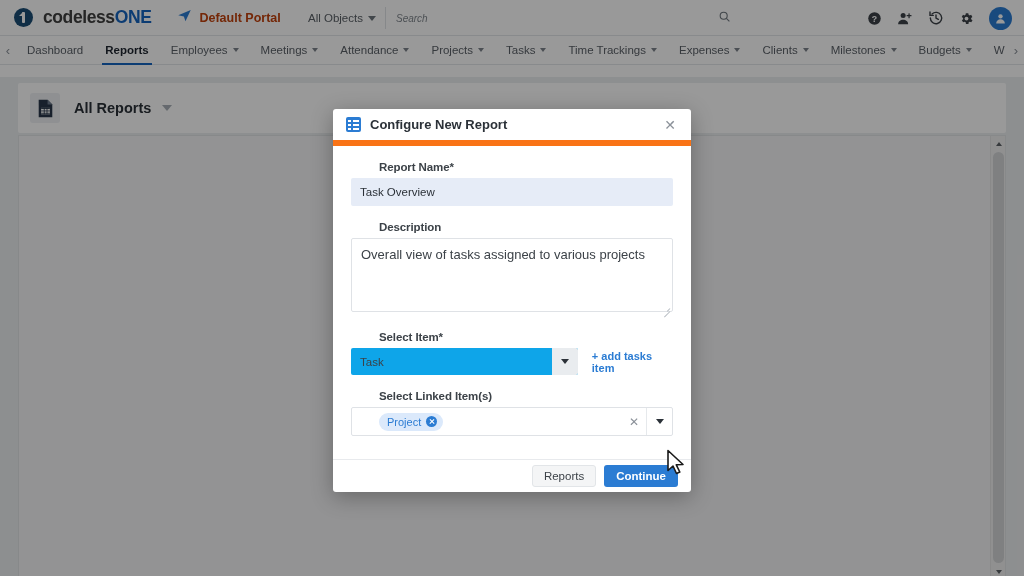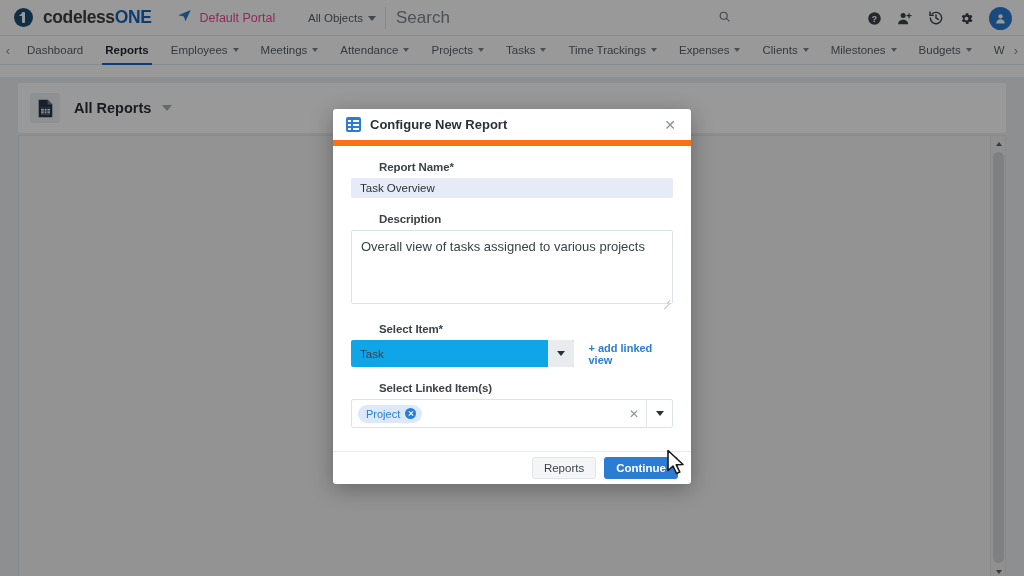--- a/index.html
+++ b/index.html
@@ -45,21 +45,21 @@
   .logo-mark::after {
     content: ""; position: absolute; left: 5px; top: 4px;
     width: 4px; height: 4px; background: #ffffff;
     clip-path: polygon(100% 0, 100% 100%, 0 100%);
   }
   .logo-text { font-size: 17.5px; font-weight: bold; letter-spacing: -0.4px; }
   .logo-text .dark { color: #404040; margin-left: 8px; }
   .logo-text .blue { color: #1565c0; }
 
   .portal-wrap { display: flex; align-items: center; margin-left: 26px; gap: 7px; }
-  .portal-label { font-size: 12.5px; font-weight: normal; color: #ec4899; }
+  .portal-label { font-size: 12.5px; font-weight: bold; color: #c2410c; }
 
   #search-group {
     position: absolute; left: 300px; top: 7px;
     width: 440px; height: 22px;
     display: flex; align-items: center;
   }
   #all-objects-btn {
     display: flex; align-items: center; gap: 5px;
     font-size: 11.5px; color: #5a6066;
     padding: 0 9px 0 8px; height: 22px;
@@ -70,21 +70,21 @@
     border-left: 4px solid transparent; border-right: 4px solid transparent;
     border-top: 5px solid #6d757c;
   }
   #search-box {
     flex: 1; height: 22px; display: flex; align-items: center;
     justify-content: space-between; padding: 0 9px 0 10px;
   }
   #search-input {
     border: 0; outline: 0; background: transparent;
     font-family: "Liberation Sans", sans-serif;
-    font-size: 17px; color: #5a6066; width: 260px;
+    font-size: 10px; color: #5a6066; width: 260px; font-style: italic;
   }
   #search-input::placeholder { color: #80878e; }
 
   #header-icons {
     position: absolute; right: 12px; top: 0; height: 36px;
     display: flex; align-items: center; gap: 15px;
   }
   .hicon { color: #3c4248; display: flex; align-items: center; }
   #avatar {
     width: 23px; height: 23px; border-radius: 50%;
@@ -194,21 +194,21 @@
   }
   #modal-body { padding: 15px 18px 8px 18px; }
 
   .field-label {
     font-size: 11.5px; color: #3c4248; font-weight: bold;
     margin-bottom: 5px; letter-spacing: -0.1px; margin-left: 28px;
   }
   .field-block { margin-bottom: 15px; }
 
   #report-name-input {
-    width: 100%; height: 20px; border: 0; outline: 0;
+    width: 100%; height: 28px; border: 0; outline: 0;
     background: #e6ecf7; border-radius: 2px;
     font-family: "Liberation Sans", sans-serif;
     font-size: 11.5px; color: #2b3138; padding: 5px 9px;
   }
   #description-input {
     width: 100%; height: 74px; border: 1px solid #dfe2e6; border-radius: 2px;
     outline: 0; resize: none; background: #ffffff;
     font-family: "Liberation Sans", sans-serif;
     font-size: 13px; color: #3c4248; padding: 7px 9px; line-height: 1.35;
   }
@@ -241,21 +241,21 @@
     border-left: 4.5px solid transparent; border-right: 4.5px solid transparent;
     border-top: 5.5px solid #2b3138;
   }
   #add-linked-item {
     margin-left: 14px; font-size: 11px; color: #2b7cd3; font-weight: bold;
   }
 
   #linked-items-control {
     width: 100%; height: 29px; background: #ffffff;
     border: 1px solid #dfe2e6; border-radius: 2px;
-    display: flex; align-items: center; overflow: hidden;
+    display: flex; align-items: center; overflow: hidden; padding-left: 21px;
   }
   #chips { flex: 1; display: flex; align-items: center; padding-left: 6px; gap: 5px; }
   .chip {
     display: flex; align-items: center; gap: 5px;
     background: #dbe9fb; border-radius: 10px;
     height: 18px; padding: 0 6px 0 8px;
   }
   .chip-label { font-size: 11px; color: #2b7cd3; }
   .chip-x {
     width: 11px; height: 11px; border-radius: 50%; background: #2b7cd3;
@@ -491,21 +491,21 @@
 
       <div class="field-block">
         <div class="field-label">Select Item*</div>
         <div class="select-row">
           <div id="select-item-control">
             <span id="select-item-value">Task</span>
             <span class="sel-arrow-box">
                 <span class="sel-caret"></span>
               </span>
           </div>
-          <span id="add-linked-item">+ add linked view</span>
+          <span id="add-linked-item">+ add tasks item</span>
         </div>
       </div>
 
       <div class="field-block">
         <div class="field-label">Select Linked Item(s)</div>
         <div id="linked-items-control">
           <div id="chips">
               <span class="chip">
                 <span class="chip-label">Project</span>
                 <span class="chip-x"></span>

